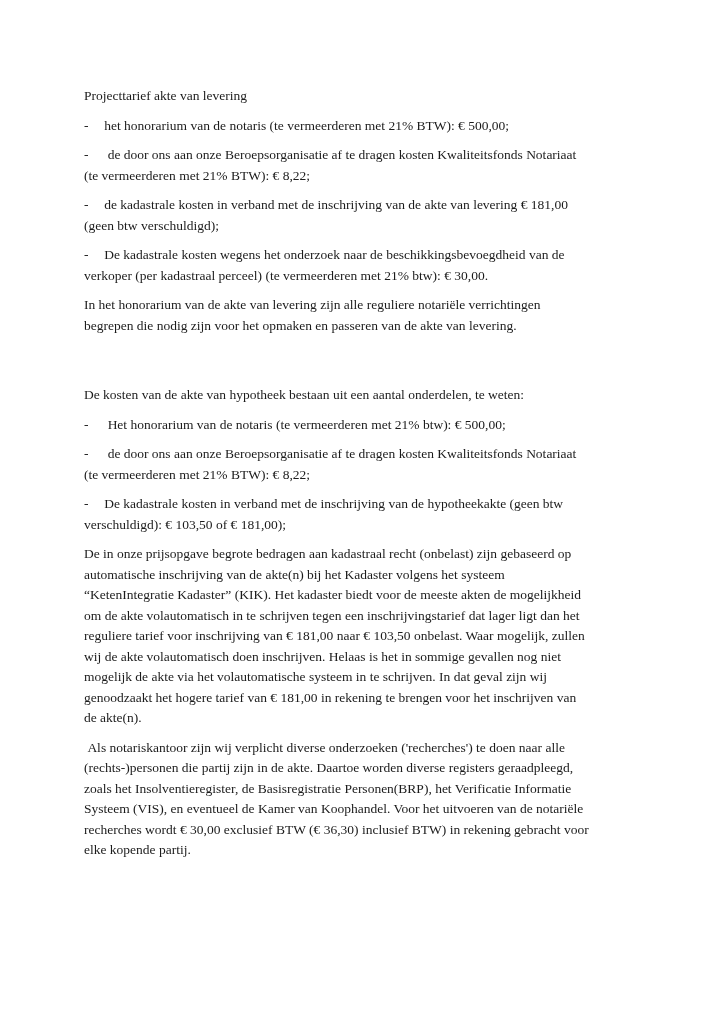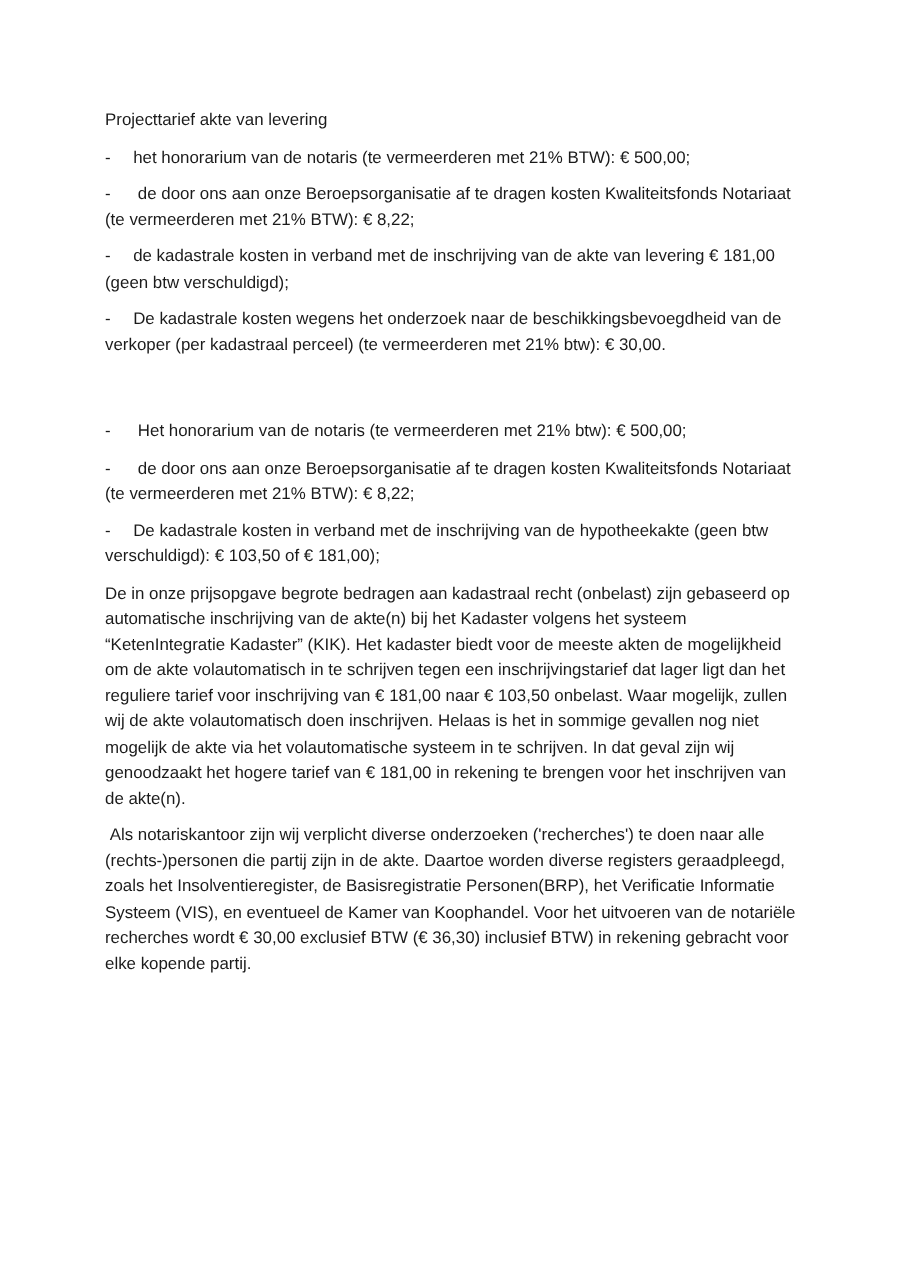--- a/index.html
+++ b/index.html
@@ -15,21 +15,21 @@
     overflow: hidden;
   }
   .content {
     position: absolute;
     left: 84px;
     top: 86px;
     width: 622px;
   }
   .para {
     margin: 0 0 9px 0;
-    font-family: Liberation Sans, sans-serif;
+    font-family: Liberation Serif, serif;
     font-size: 13.5px;
     line-height: 20.5px;
     color: #1b1b1b;
     white-space: pre-wrap;
     tab-size: 6;
     -moz-tab-size: 6;
   }
   .spacer {
     height: 40px;
   }
@@ -43,23 +43,26 @@
     <p class="para">Projecttarief akte van levering</p>
 
     <p class="para">-	het honorarium van de notaris (te vermeerderen met 21% BTW): € 500,00;</p>
     <p class="para">-	 de door ons aan onze Beroepsorganisatie af te dragen kosten Kwaliteitsfonds Notariaat
 (te vermeerderen met 21% BTW): € 8,22;</p>
     <p class="para">-	de kadastrale kosten in verband met de inschrijving van de akte van levering € 181,00
 (geen btw verschuldigd);</p>
     <p class="para">-	De kadastrale kosten wegens het onderzoek naar de beschikkingsbevoegdheid van de
 verkoper (per kadastraal perceel) (te vermeerderen met 21% btw): € 30,00.</p>
 
+    <p class="para">In het honorarium van de akte van levering zijn alle reguliere notariële verrichtingen
+begrepen die nodig zijn voor het opmaken en passeren van de akte van levering.</p>
 
     <div class="spacer"></div>
 
+    <p class="para">De kosten van de akte van hypotheek bestaan uit een aantal onderdelen, te weten:</p>
 
     <p class="para">-	 Het honorarium van de notaris (te vermeerderen met 21% btw): € 500,00;</p>
     <p class="para">-	 de door ons aan onze Beroepsorganisatie af te dragen kosten Kwaliteitsfonds Notariaat
 (te vermeerderen met 21% BTW): € 8,22;</p>
     <p class="para">-	De kadastrale kosten in verband met de inschrijving van de hypotheekakte (geen btw
 verschuldigd): € 103,50 of € 181,00);</p>
 
     <p class="para">De in onze prijsopgave begrote bedragen aan kadastraal recht (onbelast) zijn gebaseerd op
 automatische inschrijving van de akte(n) bij het Kadaster volgens het systeem
 “KetenIntegratie Kadaster” (KIK). Het kadaster biedt voor de meeste akten de mogelijkheid

